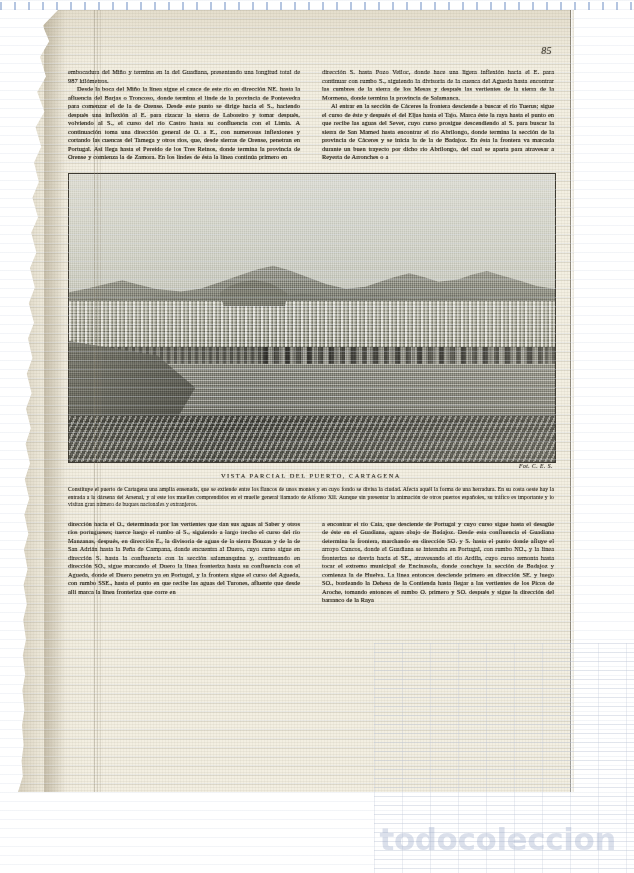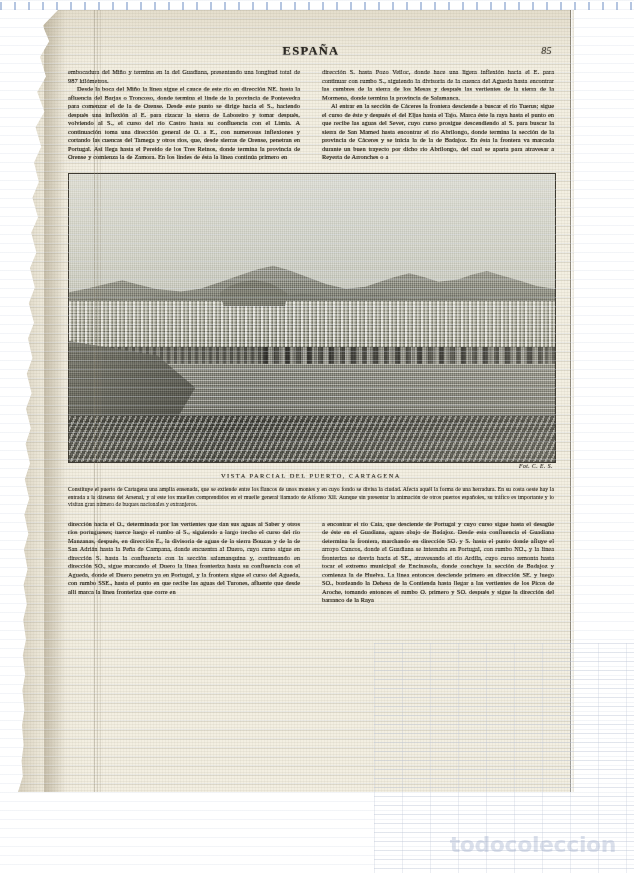--- a/index.html
+++ b/index.html
@@ -325,21 +325,21 @@
 
   .cols.bottom{margin-top:11px;}
   .cols.bottom p.body{font-size:6.25px;line-height:8.5px;}
 
   
   #watermark{
     position:absolute;
     right:18px;bottom:16px;
     font-family:"DejaVu Sans", sans-serif;
     font-weight:bold;
-    font-size:22px;
+    font-size:31px;
     letter-spacing:-.4px;
     color:rgba(150,165,195,.34);
     z-index:8;
     user-select:none;
     pointer-events:none;
   }
 
   
   .dotfield{
     position:absolute;right:0;bottom:0;width:260px;height:230px;
@@ -373,21 +373,20 @@
     <div class="gutter-line l4"></div>
     <div class="gutter-line l1"></div>
     <div class="right-bleed"></div>
 
     <div class="edge-shade"></div>
     <div class="torn-edge"></div>
 
     <div id="content">
 
       <div class="runhead">
-        <div class="title">ESPAÑA</div>
         <div class="folio">85</div>
       </div>
 
       <div class="cols">
         <div class="col">
           <p class="body noindent">embocadura del Miño y termina en la del Guadiana, presentando una longitud total de 987 kilómetros.</p>
           <p class="body">Desde la boca del Miño la línea sigue el cauce de este río en dirección NE. hasta la afluencia del Barjas o Troncoso, donde termina el linde de la provincia de Pontevedra para comenzar el de la de Orense. Desde este punto se dirige hacia el S., haciendo después una inflexión al E. para rizacar la sierra de Laboreiro y tomar después, volviendo al S., el curso del río Castro hasta su confluencia con el Limia. A continuación toma una dirección general de O. a E., con numerosas inflexiones y cortando las cuencas del Tamega y otros ríos, que, desde sierras de Orense, penetran en Portugal. Así llega hasta el Pereido de los Tres Reinos, donde termina la provincia de Orense y comienza la de Zamora. En los lindes de ésta la línea continúa primero en</p>
         </div>
         <div class="col">
           <p class="body noindent">dirección S. hasta Pozo Veiloc, donde hace una ligera inflexión hacia el E. para continuar con rumbo S., siguiendo la divisoria de la cuenca del Agueda hasta encontrar las cumbres de la sierra de los Mesas y después las vertientes de la sierra de la Mormena, donde termina la provincia de Salamanca.</p>

